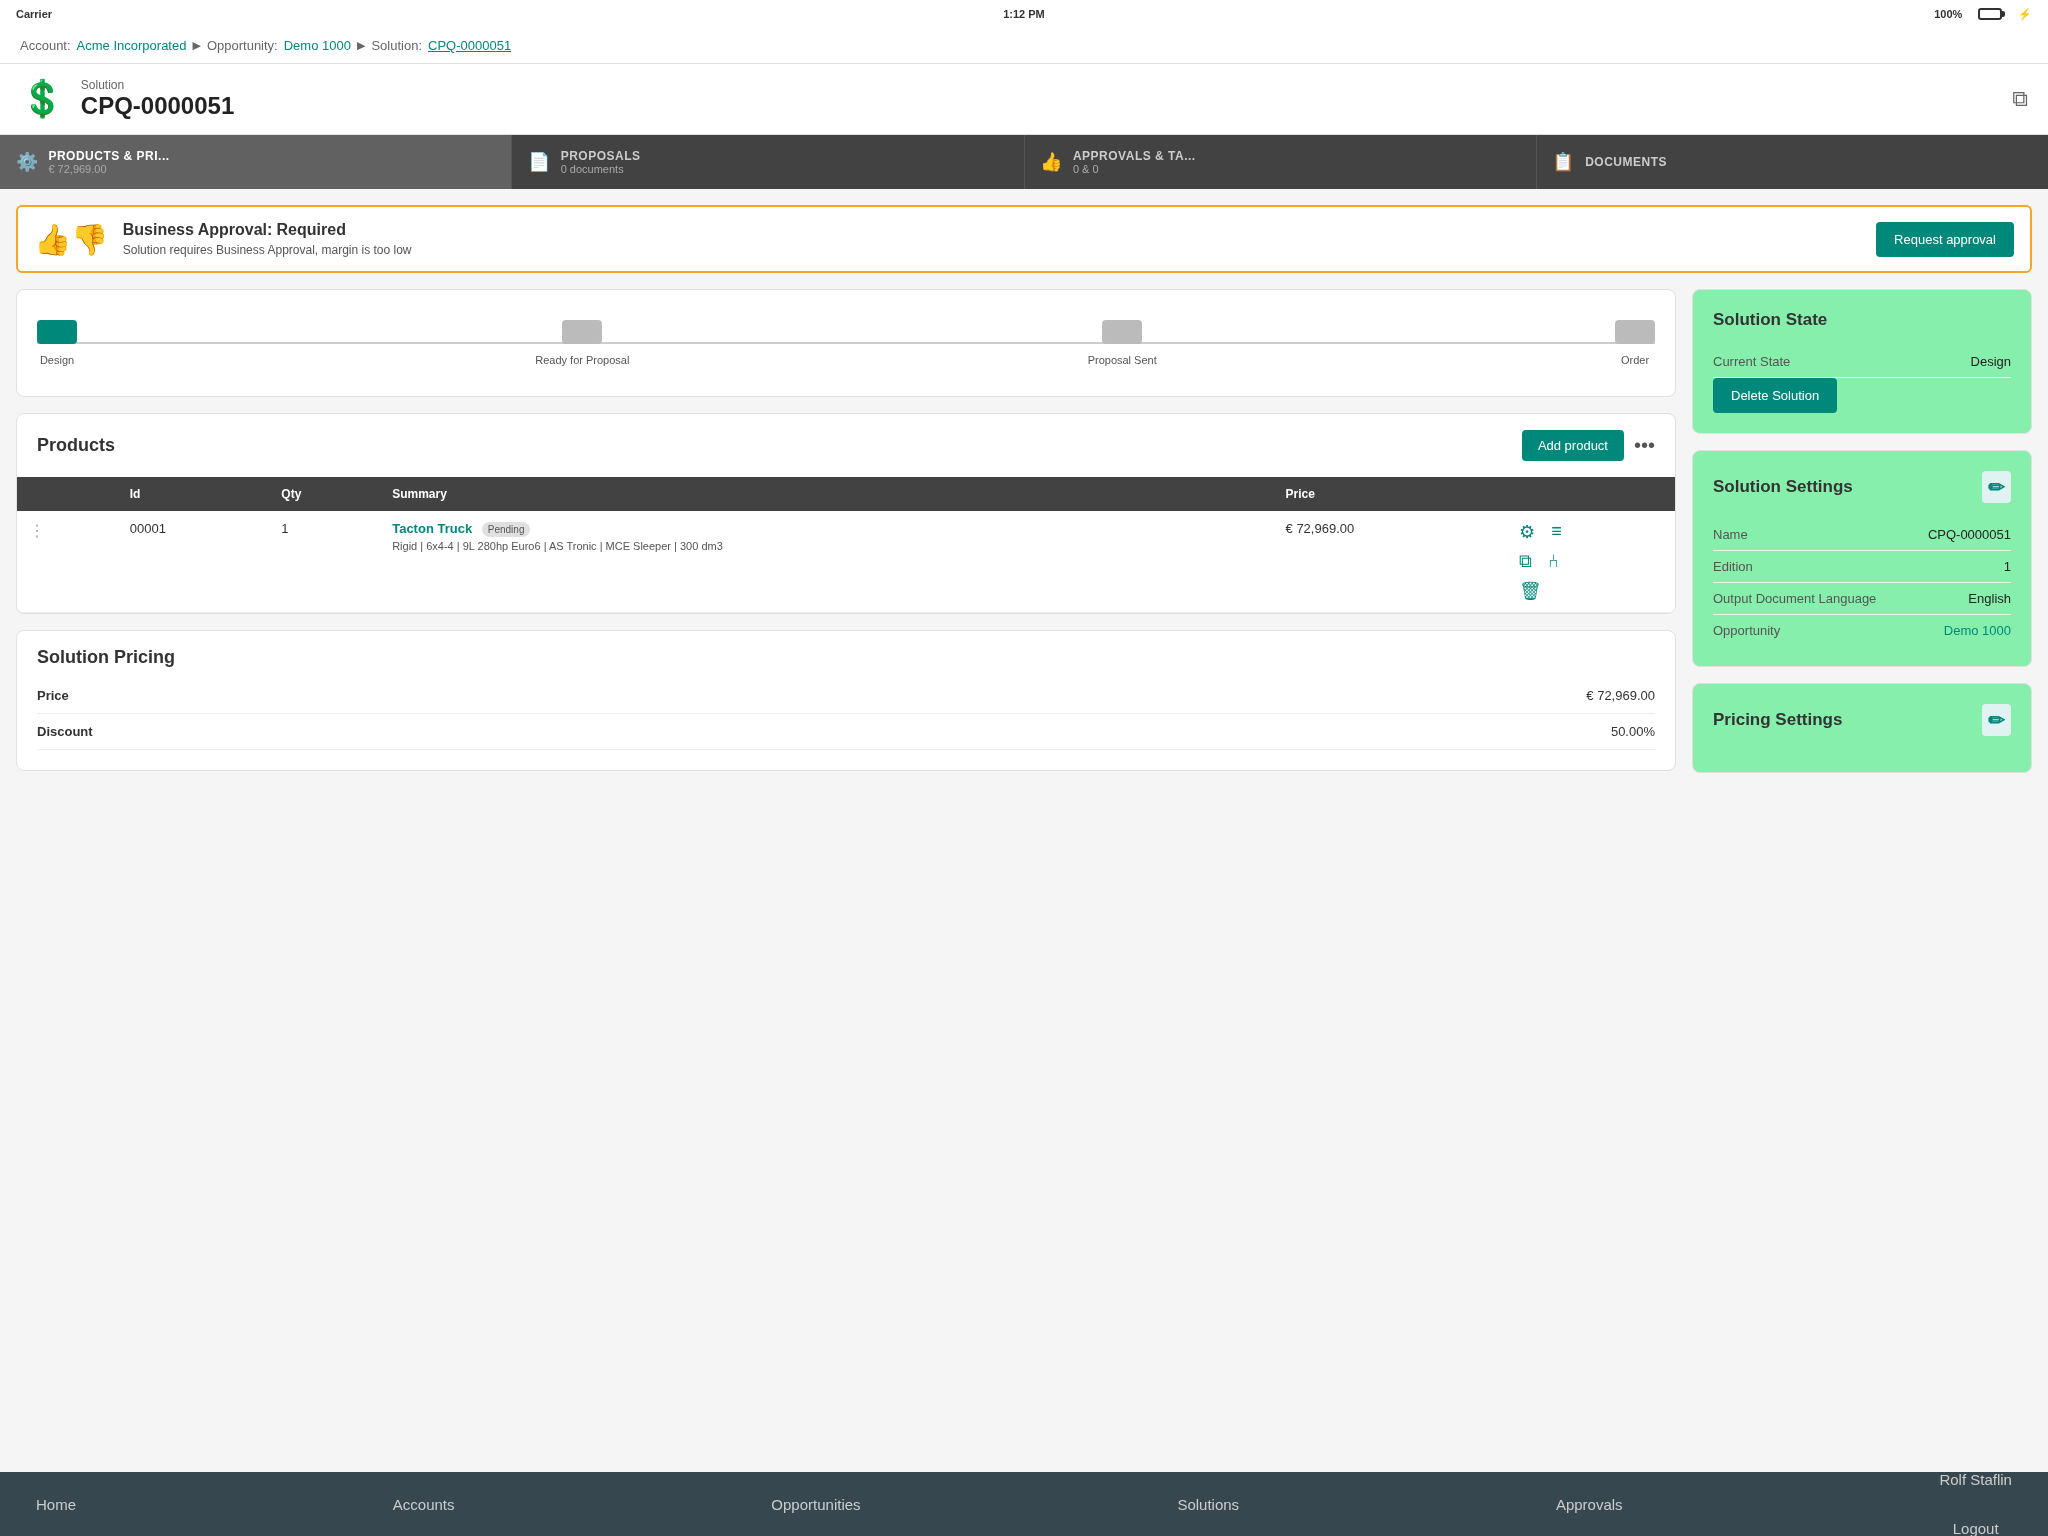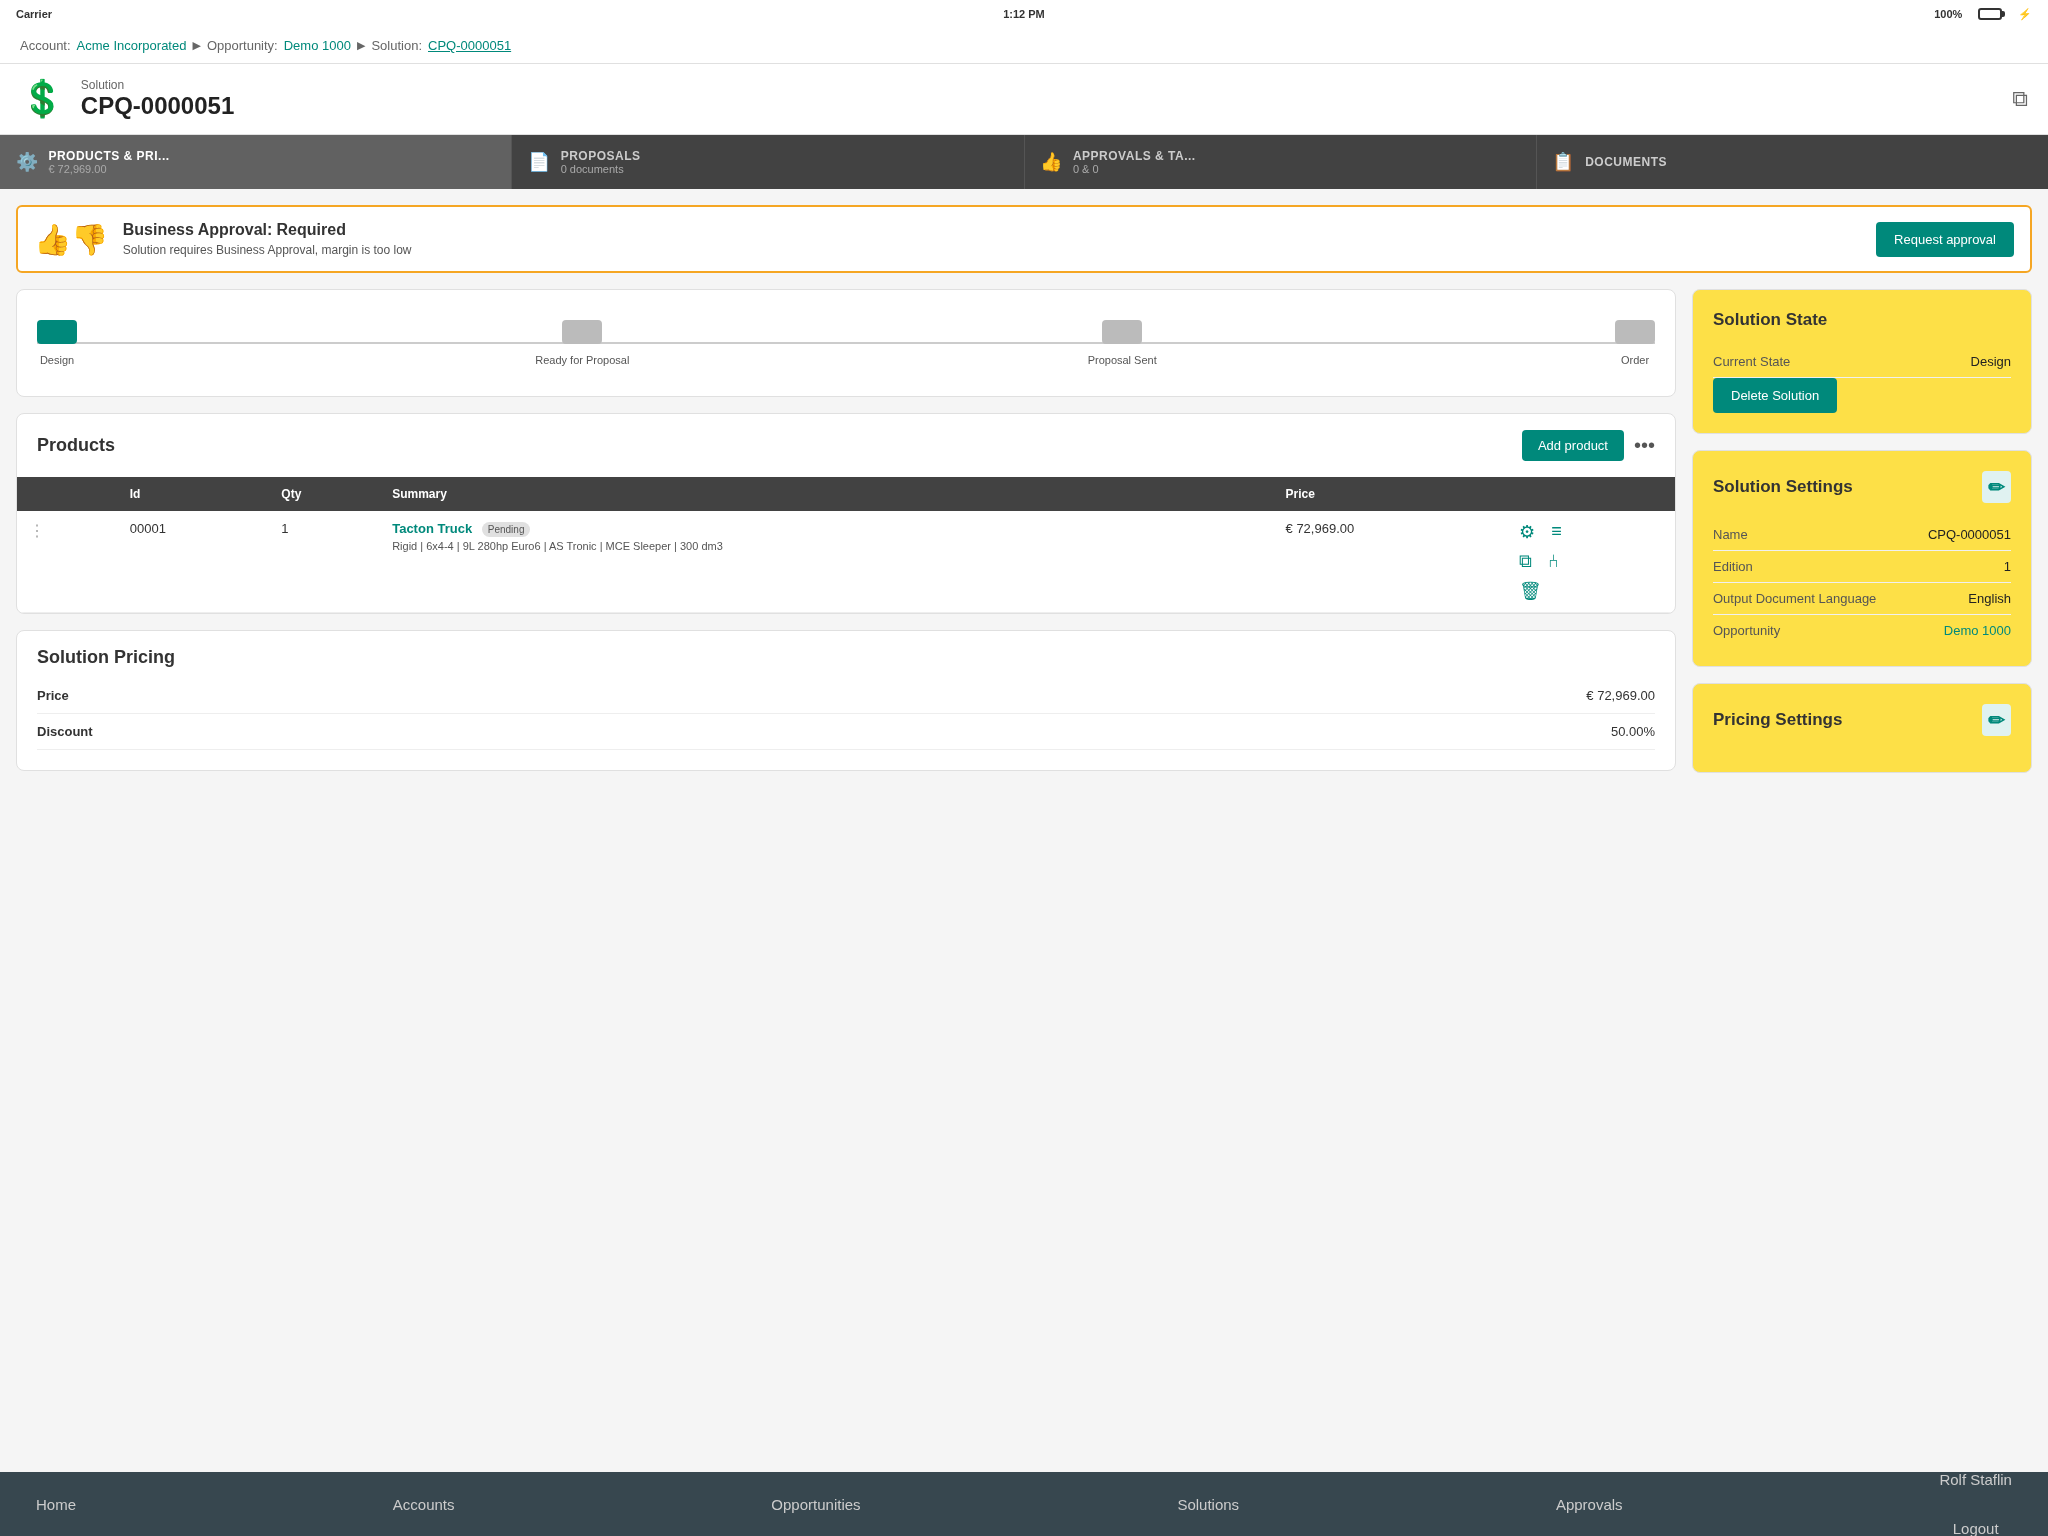--- a/index.html
+++ b/index.html
@@ -195,21 +195,21 @@
     .action-icon.delete { color: #00897b; }
 
     
     .pricing-section { padding: 0 20px 20px; }
     .pricing-title { font-size: 18px; font-weight: 600; padding: 16px 0 10px; }
     .pricing-row { display: flex; justify-content: space-between; padding: 10px 0; border-bottom: 1px solid #eee; font-size: 13px; }
     .pricing-row .label { font-weight: 600; }
 
     
     .rcard {
-      background: #fde047;
+      background: #86efac;
       border-radius: 8px;
       border: 1px solid #e0e0e0;
       padding: 20px;
     }
     .rcard-title {
       font-size: 17px;
       font-weight: 600;
       margin-bottom: 16px;
       display: flex;
       justify-content: space-between;

